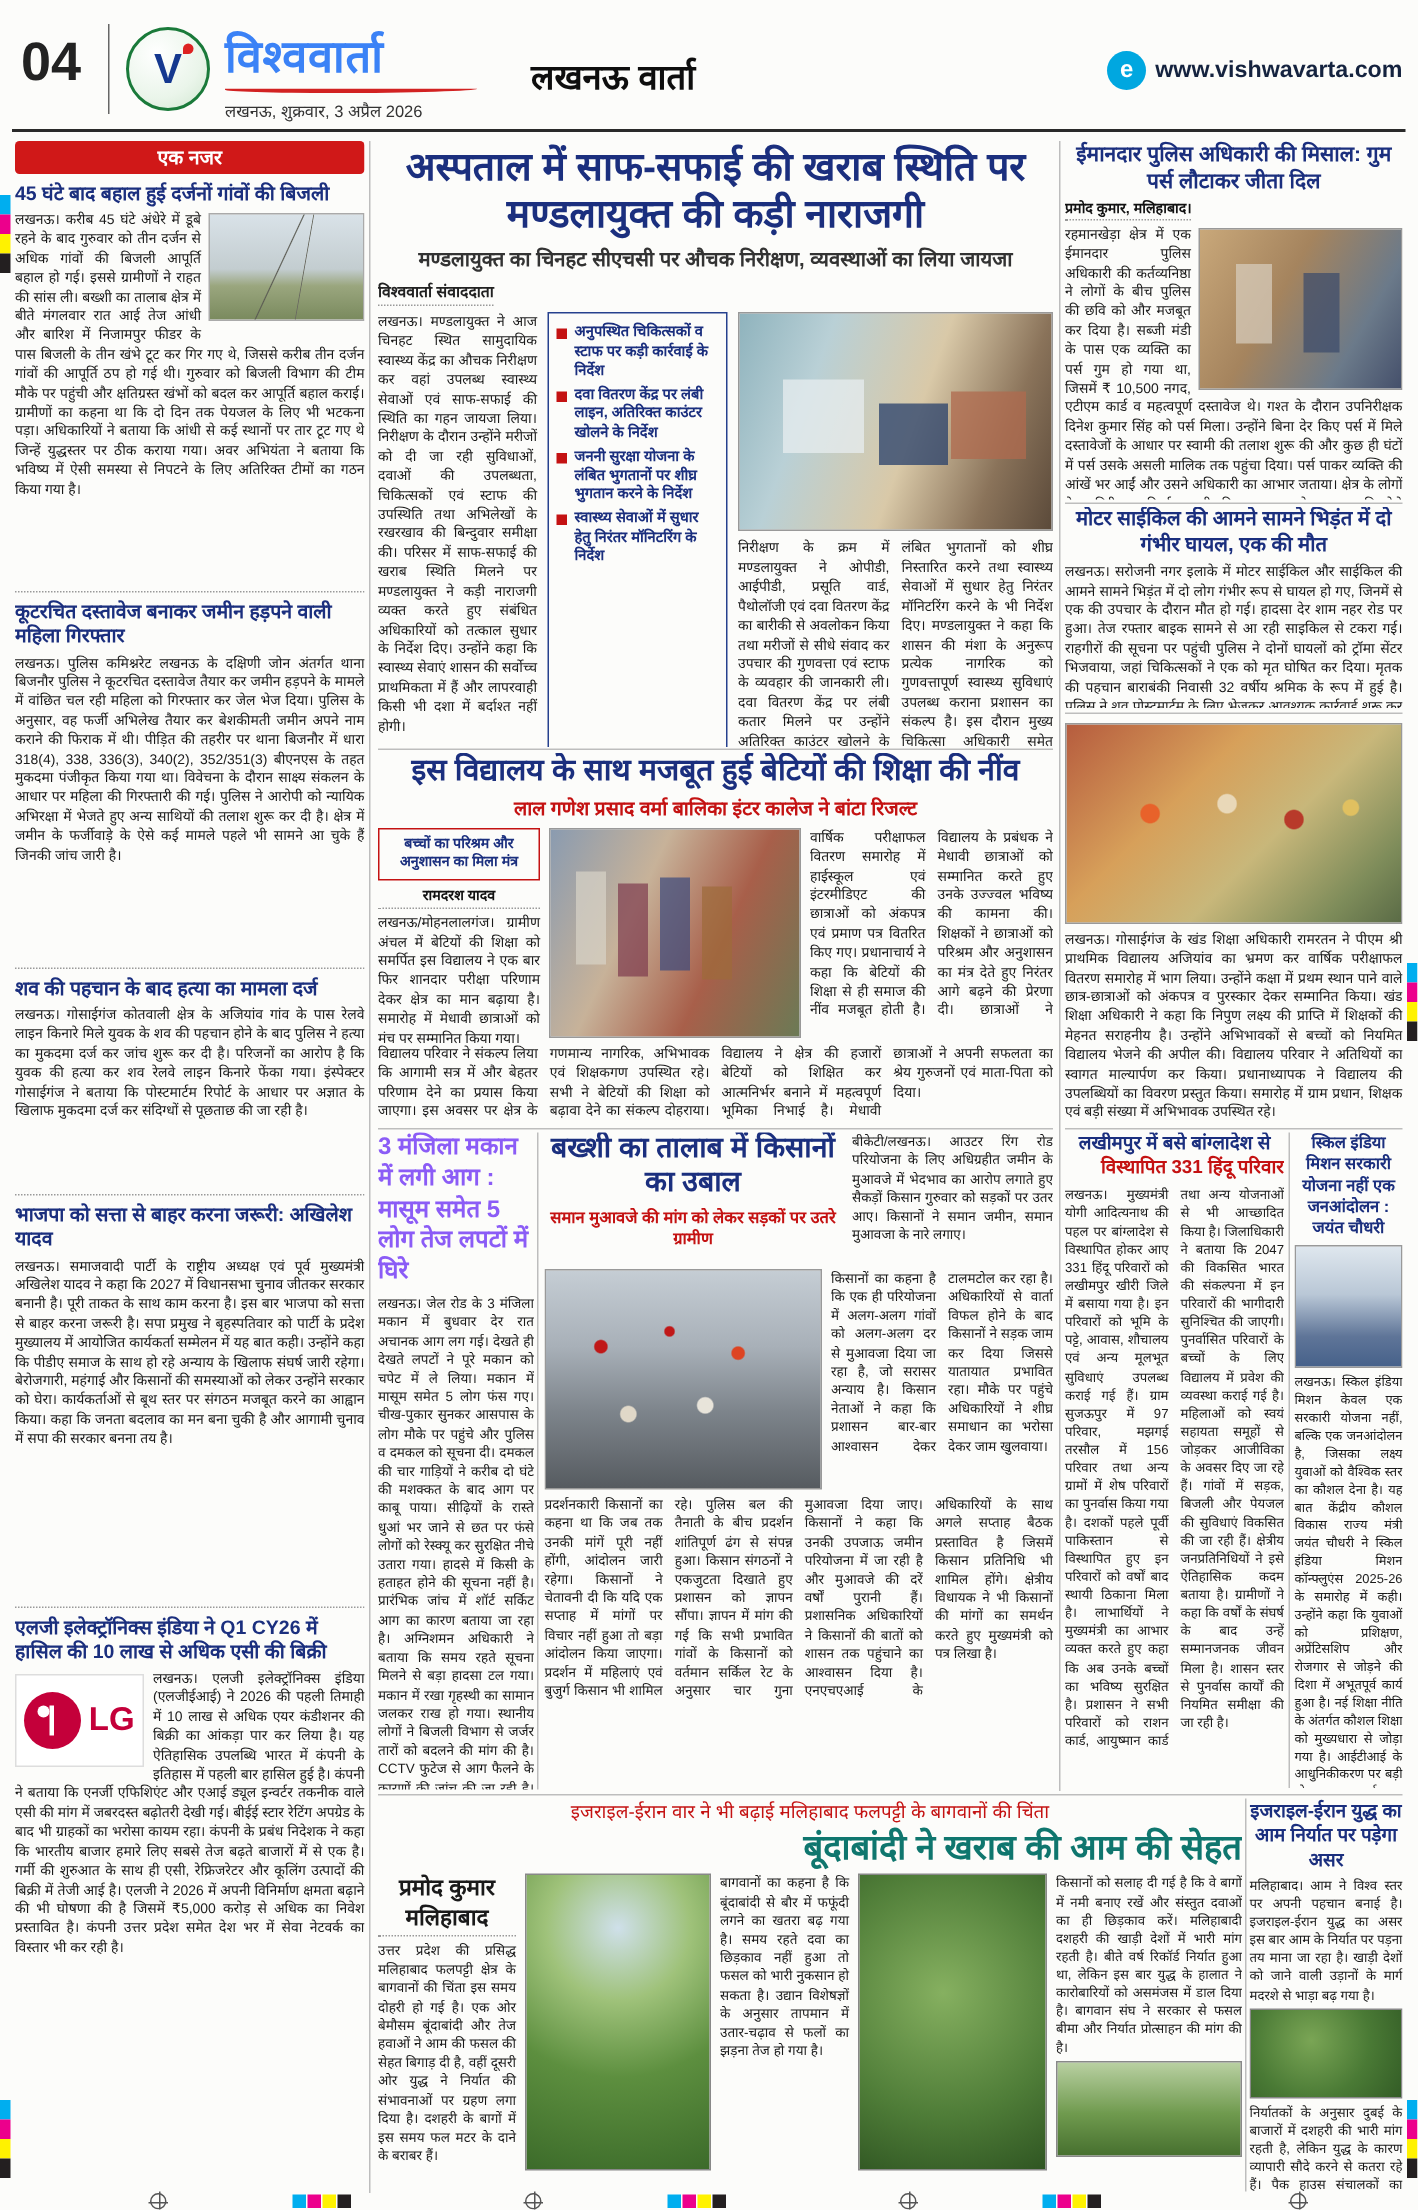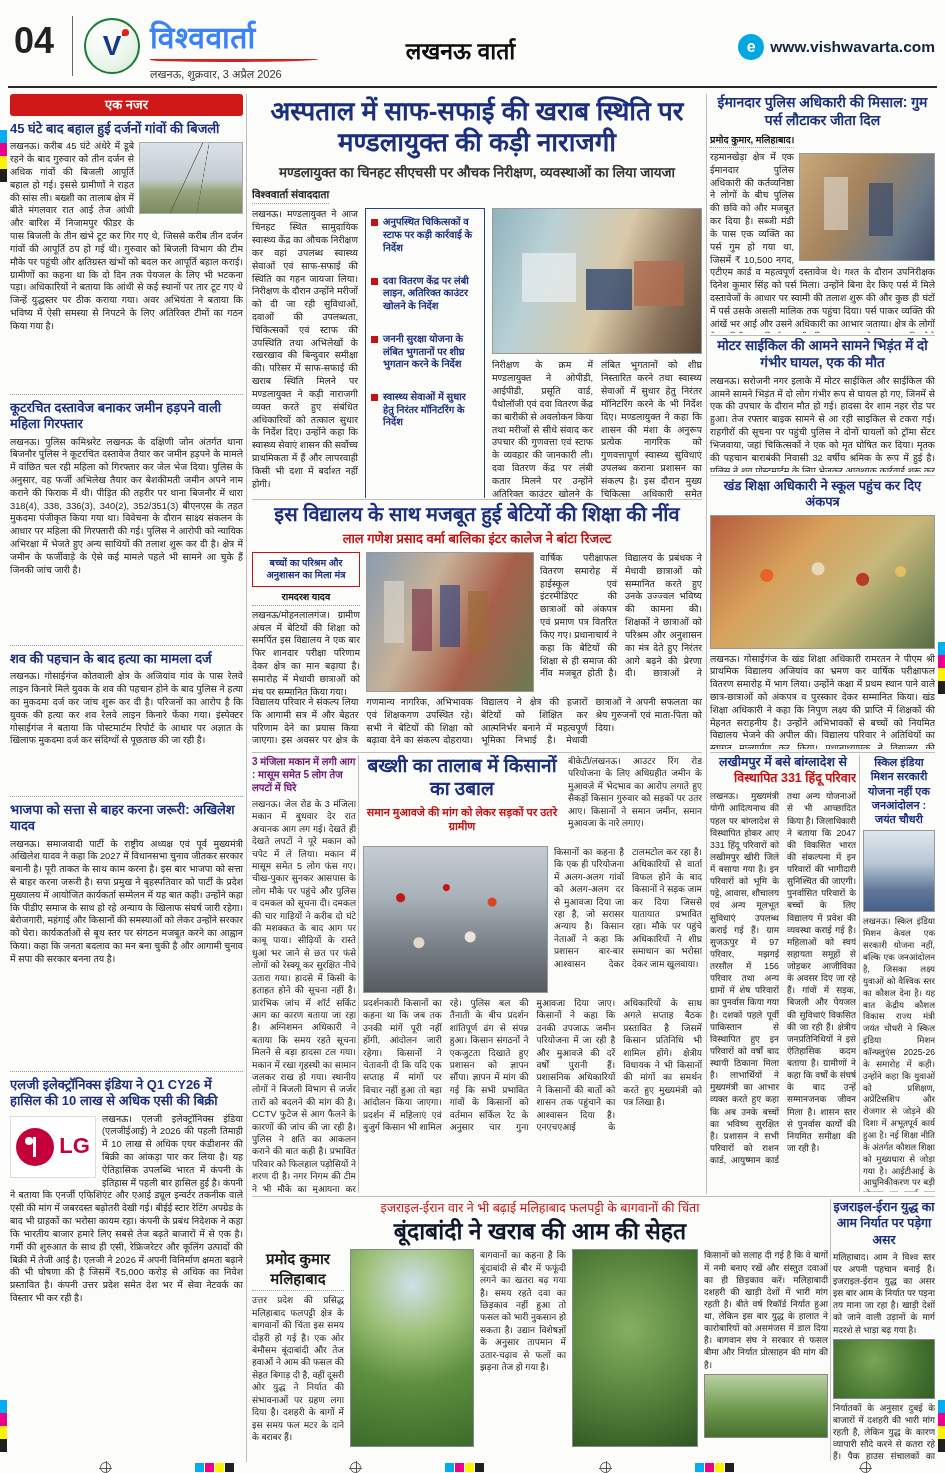--- a/index.html
+++ b/index.html
@@ -21,21 +21,21 @@
   #head-vr { position:absolute; left:64px; top:10px; height:60px; border-left:1.5px solid #666; }
   #brand-logo { position:absolute; left:76px; top:12px; width:56px; height:56px; border-radius:50%;
     background:radial-gradient(circle at 35% 30%, #ffffff 0%, #eaf5ea 60%, #cfe6cf 100%);
     border:2.5px solid #1a7a3a; display:flex; align-items:center; justify-content:center; }
   #brand-logo span { font-size:28px; font-weight:bold; color:#15388f; }
   #brand-logo::after { content:""; position:absolute; right:9px; top:9px; width:7px; height:7px; background:#d22; border-radius:50% 50% 50% 0; }
   #brand-block { position:absolute; left:142px; top:10px; }
   #brand-name { font-size:30px; font-weight:bold; color:#3b82f6; letter-spacing:.5px; }
   #brand-swoosh { width:168px; height:5px; border-bottom:3px solid #d22222; border-radius:0 0 80% 60%; }
   #brand-sub { font-size:11px; color:#333; margin-top:4px; }
-  #section-title { position:absolute; left:310px; width:285px; top:28px; text-align:center; font-size:23px; font-weight:bold; color:#0e0e0e; }
+  #section-title { position:absolute; left:346px; width:285px; top:28px; text-align:left; font-size:23px; font-weight:bold; color:#0e0e0e; }
   #website { position:absolute; right:2px; top:28px; display:flex; align-items:center; gap:6px; }
   #e-badge { width:26px; height:26px; border-radius:50%; background:#00a7e0; color:#fff; font-weight:bold; font-size:16px; display:flex; align-items:center; justify-content:center; }
   #website-url { font-size:15.5px; font-weight:bold; color:#15233f; }
 
   
   #ek-nazar { left:10px; top:94px; width:233px; height:1372px; }
   #en-header { height:22px; background:#d01818; color:#fff; font-size:13px; font-weight:bold; text-align:center; line-height:22px; border-radius:3px; margin-bottom:5px; }
   .en-story h3 { font-size:13px; line-height:1.25; color:#1b2f7e; margin-bottom:3px; }
   #en-s1 { height:268px; } #en-s2 { height:240px; } #en-s3 { height:140px; } #en-s4 { height:264px; } #en-s5 { height:372px; }
   #power-photo { float:right; width:104px; height:72px; margin:2px 0 3px 5px; border:1px solid #aaa;
@@ -48,21 +48,21 @@
   #lg-mark::after { content:""; position:absolute; left:17px; top:9px; width:3px; height:20px; background:#fff; }
   #lg-text { font-size:22px; font-weight:bold; color:#c4003a; }
 
   
   #lead { left:252px; top:94px; width:450px; height:404px; }
   #lead-headline { font-size:26px; line-height:1.2; text-align:center; color:#1b2f7e; font-weight:bold; padding:2px 4px 0; }
   #lead-subhead { font-size:13.5px; text-align:center; color:#333; font-weight:bold; margin-top:5px; }
   #lead-byline { font-size:10.5px; font-weight:bold; color:#222; margin:6px 0 4px; border-bottom:1px dotted #999; display:inline-block; padding-bottom:2px; }
   #lead-content { display:flex; gap:7px; height:292px; }
   #lead-col1 { width:106px; flex-shrink:0; }
-  #lead-bullets { width:120px; flex-shrink:0; border:1.5px solid #26418e; padding:7px 5px; display:flex; flex-direction:column; gap:20px; }
+  #lead-bullets { width:120px; flex-shrink:0; border:1.5px solid #26418e; padding:7px 5px; display:flex; flex-direction:column; gap:3px; }
   .bullet { display:flex; gap:5px; font-size:9.8px; font-weight:bold; color:#1b2f7e; line-height:1.3; }
   .bsq { width:7px; height:7px; background:#c41212; margin-top:3px; flex-shrink:0; }
   #lead-right { flex:1; display:flex; flex-direction:column; }
   #lead-photo { width:100%; height:146px; border:1px solid #999; margin-bottom:5px;
     background:linear-gradient(110deg,#8fb3bd 0%,#b9d0d6 25%,#d9c9a8 55%,#8a735a 80%,#5b4a3a 100%); }
   #lead-photo::after { content:""; position:absolute; left:14%; top:30%; width:26%; height:34%; background:#e8eef0; box-shadow:60px 12px 0 -4px #28406b, 110px 6px 0 -2px #b06a4e; opacity:.75; }
   #lead-more { flex:1; }
 
   
   #school { left:252px; top:502px; width:450px; height:247px; }
@@ -73,42 +73,42 @@
   #school-kicker { border:1px solid #c41212; color:#1b2f7e; font-weight:bold; font-size:9.5px; text-align:center; padding:4px 3px; line-height:1.3; }
   #school-byline { font-size:9.5px; font-weight:bold; text-align:center; border-bottom:1px dotted #999; margin:3px 0 3px; padding-bottom:2px; }
   #school-photo { width:168px; height:140px; border:1px solid #999;
     background:linear-gradient(115deg,#8a9bb0 0%,#c7b299 35%,#a85f4a 65%,#6b7a55 100%); }
   #school-photo::after { content:""; position:absolute; left:10%; top:20%; width:12%; height:45%; background:#d9d4c8; box-shadow:28px 8px 0 0 #7e3b4e, 56px 4px 0 0 #3b4a7e, 84px 10px 0 0 #9e6b3a; opacity:.7; }
   #school-right { flex:1; }
   #school-bottom { height:52px; margin-top:4px; }
 
   
   #fire { left:252px; top:755px; width:104px; height:438px; }
-  #fire-headline { font-size:10px; color:#701a75; font-weight:bold; line-height:1.3; margin-bottom:4px; }
+  #fire-headline { font-size:16px; color:#8b5cf6; font-weight:bold; line-height:1.3; margin-bottom:4px; }
   #fire-body { font-size:9px; }
 
   
   #farmers { left:363px; top:755px; width:339px; height:438px; }
   #farmers-top { display:flex; gap:7px; height:88px; }
   #farmers-heads { width:198px; flex-shrink:0; }
   #farmers-headline { font-size:19px; color:#1b2f7e; font-weight:bold; text-align:center; line-height:1.2; }
   #farmers-subhead { font-size:11px; color:#c41212; font-weight:bold; text-align:center; margin-top:4px; line-height:1.3; }
   #farmers-side { flex:1; font-size:9px; }
   #farmers-mid { display:flex; gap:6px; height:147px; margin-top:3px; }
   #farmers-photo { width:185px; height:147px; border:1px solid #999;
     background:linear-gradient(#c5cdd4 0%,#a8b0b8 35%,#7d848b 65%,#565b60 100%); }
   #farmers-photo::after { content:""; position:absolute; inset:0;
     background:radial-gradient(circle at 20% 35%, #c01818 0 4px, transparent 5px), radial-gradient(circle at 45% 28%, #c01818 0 3px, transparent 4px), radial-gradient(circle at 70% 38%, #d42 0 4px, transparent 5px), radial-gradient(circle at 58% 62%, #e8e4da 0 5px, transparent 6px), radial-gradient(circle at 30% 66%, #e0d8c8 0 5px, transparent 6px); }
   #farmers-mid-text { flex:1; font-size:9px; }
   #farmers-bottom { height:192px; margin-top:4px; font-size:9px; }
 
   
   #mango { left:252px; top:1199px; width:576px; height:262px; }
   #mango-overline { font-size:12.5px; color:#c41212; font-weight:normal; text-align:center; }
-  #mango-headline { font-size:23px; color:#0f172a; font-weight:bold; text-align:center; line-height:1.15; margin:2px 0 5px; }
+  #mango-headline { font-size:23px; color:#0f766e; font-weight:bold; text-align:right; line-height:1.15; margin:2px 0 5px; }
   #mango-row { display:flex; gap:6px; height:198px; }
   .mango-col { font-size:9px; }
   #mango-col1 { width:92px; flex-shrink:0; }
   #mango-byline { font-size:15px; font-weight:bold; text-align:center; border-bottom:1px dotted #999; margin-bottom:3px; padding-bottom:2px; line-height:1.3; }
   #mango-photo1 { width:124px; height:198px; border:1px solid #888;
     background:radial-gradient(circle at 50% 18%, #cfe0ea 0%, #9fc27a 28%, #5d8f3f 58%, #3c6b2a 100%); }
   #mango-col2 { width:86px; flex-shrink:0; }
   #mango-photo2 { width:126px; height:198px; border:1px solid #888;
     background:radial-gradient(circle at 45% 40%, #86b060 0%, #4f7d38 60%, #2f5522 100%); }
   #mango-col3 { flex:1; display:flex; flex-direction:column; }
@@ -319,21 +319,20 @@
     <span>रहमानखेड़ा क्षेत्र में एक ईमानदार पुलिस अधिकारी की कर्तव्यनिष्ठा ने लोगों के बीच पुलिस की छवि को और मजबूत कर दिया है। सब्जी मंडी के पास एक व्यक्ति का पर्स गुम हो गया था, जिसमें ₹ 10,500 नगद, एटीएम कार्ड व महत्वपूर्ण दस्तावेज थे। गश्त के दौरान उपनिरीक्षक दिनेश कुमार सिंह को पर्स मिला। उन्होंने बिना देर किए पर्स में मिले दस्तावेजों के आधार पर स्वामी की तलाश शुरू की और कुछ ही घंटों में पर्स उसके असली मालिक तक पहुंचा दिया। पर्स पाकर व्यक्ति की आंखें भर आईं और उसने अधिकारी का आभार जताया। क्षेत्र के लोगों ने उपनिरीक्षक की ईमानदारी की सराहना करते हुए कहा कि ऐसे अधिकारी ही पुलिस का गौरव हैं। वरिष्ठ अधिकारियों ने उपनिरीक्षक को प्रशस्ति पत्र देकर सम्मानित करने की घोषणा की है। इस प्रेरक घटना की क्षेत्र में खूब चर्चा हो रही है और लोग पुलिस की भूमिका की सराहना कर रहे हैं।</span>
   </div>
 </section>
 
 <section class="abs" id="accident">
   <h3 id="accident-headline">मोटर साईकिल की आमने सामने भिड़ंत में दो गंभीर घायल, एक की मौत</h3>
   <div class="jtext">लखनऊ। सरोजनी नगर इलाके में मोटर साईकिल और साईकिल की आमने सामने भिड़ंत में दो लोग गंभीर रूप से घायल हो गए, जिनमें से एक की उपचार के दौरान मौत हो गई। हादसा देर शाम नहर रोड पर हुआ। तेज रफ्तार बाइक सामने से आ रही साइकिल से टकरा गई। राहगीरों की सूचना पर पहुंची पुलिस ने दोनों घायलों को ट्रॉमा सेंटर भिजवाया, जहां चिकित्सकों ने एक को मृत घोषित कर दिया। मृतक की पहचान बाराबंकी निवासी 32 वर्षीय श्रमिक के रूप में हुई है। पुलिस ने शव पोस्टमार्टम के लिए भेजकर आवश्यक कार्रवाई शुरू कर दी है। परिजनों की तहरीर पर मुकदमा दर्ज किया गया है।</div>
 </section>
 
 <section class="abs" id="education">
-  <h3 id="education-headline">खंड शिक्षा अधिकारी ने स्कूल पहुंच कर दिए अंकपत्र</h3>
   <div id="education-photo" class="photo"></div>
   <div class="jtext">लखनऊ। गोसाईगंज के खंड शिक्षा अधिकारी रामरतन ने पीएम श्री प्राथमिक विद्यालय अजियांव का भ्रमण कर वार्षिक परीक्षाफल वितरण समारोह में भाग लिया। उन्होंने कक्षा में प्रथम स्थान पाने वाले छात्र-छात्राओं को अंकपत्र व पुरस्कार देकर सम्मानित किया। खंड शिक्षा अधिकारी ने कहा कि निपुण लक्ष्य की प्राप्ति में शिक्षकों की मेहनत सराहनीय है। उन्होंने अभिभावकों से बच्चों को नियमित विद्यालय भेजने की अपील की। विद्यालय परिवार ने अतिथियों का स्वागत माल्यार्पण कर किया। प्रधानाध्यापक ने विद्यालय की उपलब्धियों का विवरण प्रस्तुत किया। समारोह में ग्राम प्रधान, शिक्षक एवं बड़ी संख्या में अभिभावक उपस्थित रहे।</div>
 </section>
 
 <section class="abs" id="lakhimpur">
   <div id="lakhimpur-h1">लखीमपुर में बसे बांग्लादेश से</div>
   <div id="lakhimpur-h2">विस्थापित 331 हिंदू परिवार</div>
   <div id="lakhimpur-body" class="jtext">लखनऊ। मुख्यमंत्री योगी आदित्यनाथ की पहल पर बांग्लादेश से विस्थापित होकर आए 331 हिंदू परिवारों को लखीमपुर खीरी जिले में बसाया गया है। इन परिवारों को भूमि के पट्टे, आवास, शौचालय एवं अन्य मूलभूत सुविधाएं उपलब्ध कराई गई हैं। ग्राम सुजऊपुर में 97 परिवार, मझगई तरसौल में 156 परिवार तथा अन्य ग्रामों में शेष परिवारों का पुनर्वास किया गया है। दशकों पहले पूर्वी पाकिस्तान से विस्थापित हुए इन परिवारों को वर्षों बाद स्थायी ठिकाना मिला है। लाभार्थियों ने मुख्यमंत्री का आभार व्यक्त करते हुए कहा कि अब उनके बच्चों का भविष्य सुरक्षित है। प्रशासन ने सभी परिवारों को राशन कार्ड, आयुष्मान कार्ड तथा अन्य योजनाओं से भी आच्छादित किया है। जिलाधिकारी ने बताया कि 2047 की विकसित भारत की संकल्पना में इन परिवारों की भागीदारी सुनिश्चित की जाएगी। पुनर्वासित परिवारों के बच्चों के लिए विद्यालय में प्रवेश की व्यवस्था कराई गई है। महिलाओं को स्वयं सहायता समूहों से जोड़कर आजीविका के अवसर दिए जा रहे हैं। गांवों में सड़क, बिजली और पेयजल की सुविधाएं विकसित की जा रही हैं। क्षेत्रीय जनप्रतिनिधियों ने इसे ऐतिहासिक कदम बताया है। ग्रामीणों ने कहा कि वर्षों के संघर्ष के बाद उन्हें सम्मानजनक जीवन मिला है। शासन स्तर से पुनर्वास कार्यों की नियमित समीक्षा की जा रही है।</div>
 </section>
 

